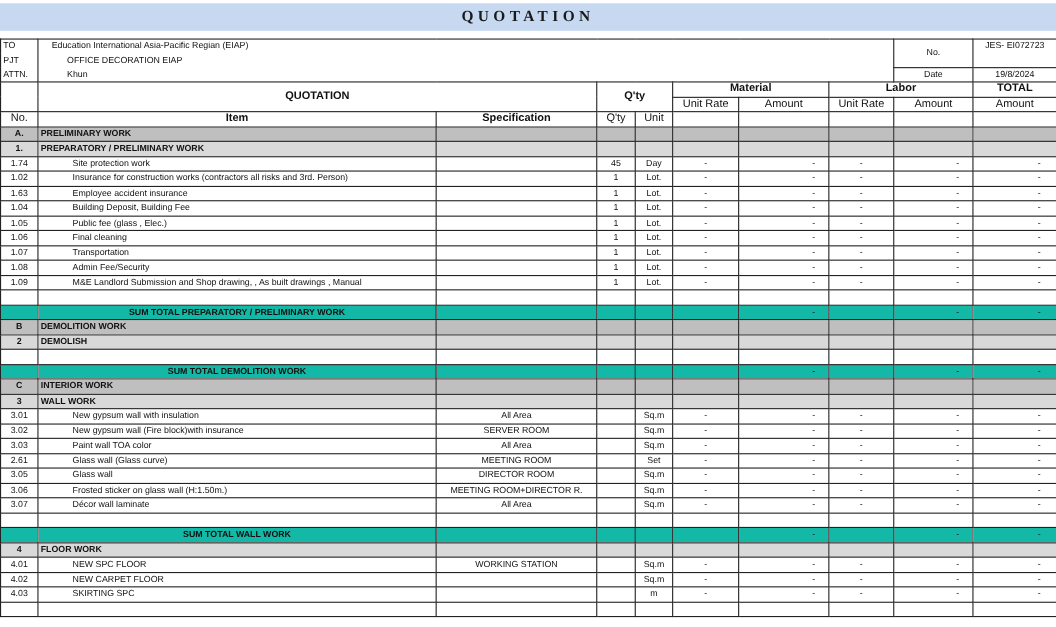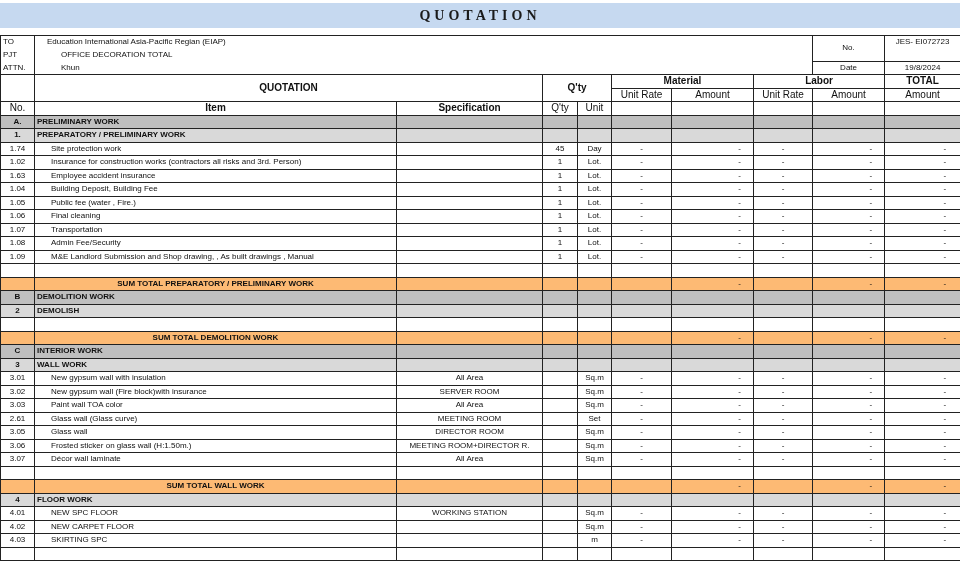--- a/index.html
+++ b/index.html
@@ -8,22 +8,22 @@
   .title-bar span { font-family:"Liberation Serif", serif; font-weight:bold; font-size:14px; letter-spacing:4px; color:#1a1a1a; }
   table { position:absolute; left:0; top:35px; border-collapse:collapse; table-layout:fixed; width:960px; }
   td { border:1px solid #222; padding:0 2px; height:12.5px; font-size:8px; line-height:12px; white-space:nowrap; overflow:hidden; }
   .hdr td { font-size:10px; }
   .lbl { font-weight:normal; font-size:8px; }
   .c { text-align:center; }
   .r { text-align:right; padding-right:12px; }
   .b { font-weight:bold; }
   .sec-a { background:#bfbfbf; }
   .sec-1 { background:#d9d9d9; }
-  .sum { background:#fdba74; }
-  .ind { padding-left:16px; }
+  .sum { background:#14b8a6; }
+  .ind { padding-left:31px; }
   .big { font-size:11px; font-weight:bold; }
   .noborder-b { border-bottom:none; }
   .noborder-t { border-top:none;margin-top:48px; }
 </style>
 </head>
 <body>
 
 <div class="title-bar">
   <span>QUOTATION</span>
 </div>
@@ -44,21 +44,21 @@
   <tbody id="tbody">
 
     <tr>
       <td class="lbl noborder-b">TO</td>
       <td colspan="7" class="lbl noborder-b" style="padding-left:12px">Education International Asia-Pacific Regian (EIAP)</td>
       <td rowspan="2" class="c">No.</td>
       <td rowspan="2" class="c" style="vertical-align:top">JES- EI072723</td>
     </tr>
     <tr>
       <td class="lbl noborder-b noborder-t">PJT</td>
-      <td colspan="7" class="lbl noborder-b noborder-t" style="padding-left:26px">OFFICE DECORATION TOTAL</td>
+      <td colspan="7" class="lbl noborder-b noborder-t" style="padding-left:26px">OFFICE DECORATION EIAP</td>
     </tr>
     <tr>
       <td class="lbl noborder-t">ATTN.</td>
       <td colspan="7" class="lbl noborder-t" style="padding-left:26px">Khun</td>
       <td class="c">Date</td>
       <td class="c">19/8/2024</td>
     </tr>
 
     <tr class="hdr">
       <td rowspan="2"></td>
@@ -154,21 +154,21 @@
         <td class="c">1</td>
         <td class="c">Lot.</td>
         <td class="c">-</td>
         <td class="r">-</td>
         <td class="c">-</td>
         <td class="r">-</td>
         <td class="r" style="padding-right: 14px;">-</td>
       </tr>
       <tr>
         <td class="c">1.05</td>
-        <td class="ind">Public fee  (water , Fire.)</td>
+        <td class="ind">Public fee  (glass , Elec.)</td>
         <td class="c"></td>
         <td class="c">1</td>
         <td class="c">Lot.</td>
         <td class="c">-</td>
         <td class="r">-</td>
         <td class="c">-</td>
         <td class="r">-</td>
         <td class="r" style="padding-right: 14px;">-</td>
       </tr>
       <tr>

